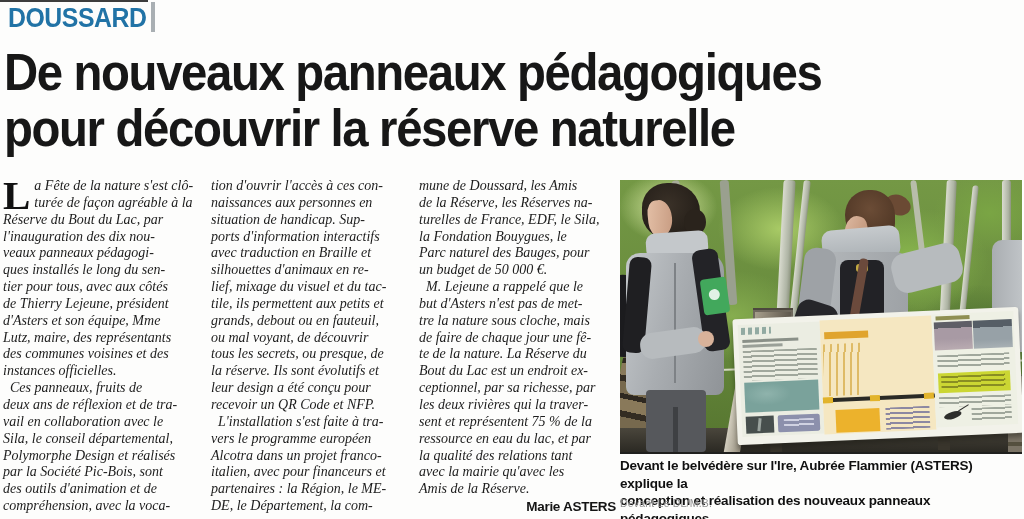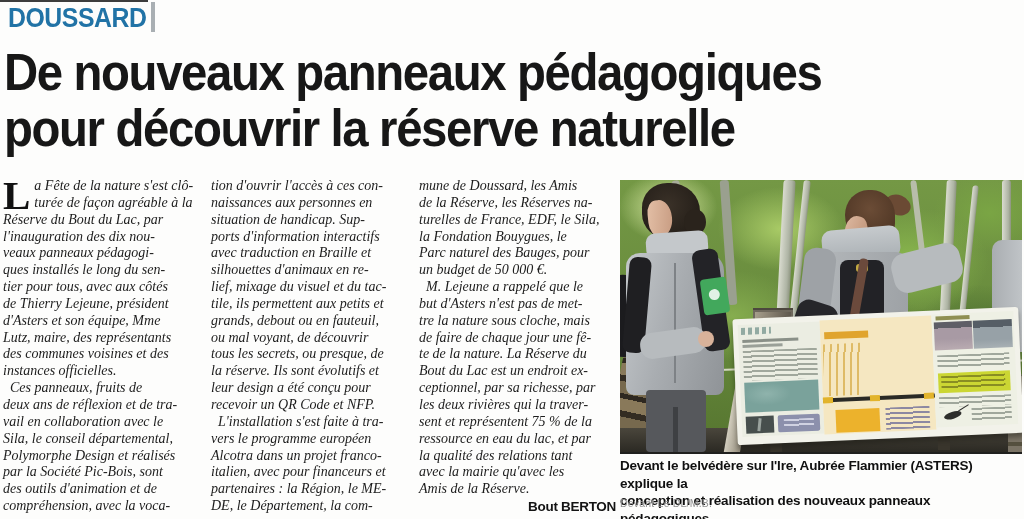--- a/index.html
+++ b/index.html
@@ -234,21 +234,21 @@
 de faire de chaque jour une fê-
 te de la nature. La Réserve du
 Bout du Lac est un endroit ex-
 ceptionnel, par sa richesse, par
 les deux rivières qui la traver-
 sent et représentent 75 % de la
 ressource en eau du lac, et par
 la qualité des relations tant
 avec la mairie qu'avec les
 Amis de la Réserve.</span>
-    <div class="byline">Bout BERTON</div>
+    <div class="byline">Marie ASTERS</div>
   </div>
 </div>
 
 <div class="photo">
   <div class="forest"></div>
   <div class="trunk t1"></div>
   <div class="trunk t2"></div>
   <div class="trunk t3"></div>
   <div class="trunk t4"></div>
   <div class="trunk t5"></div>

